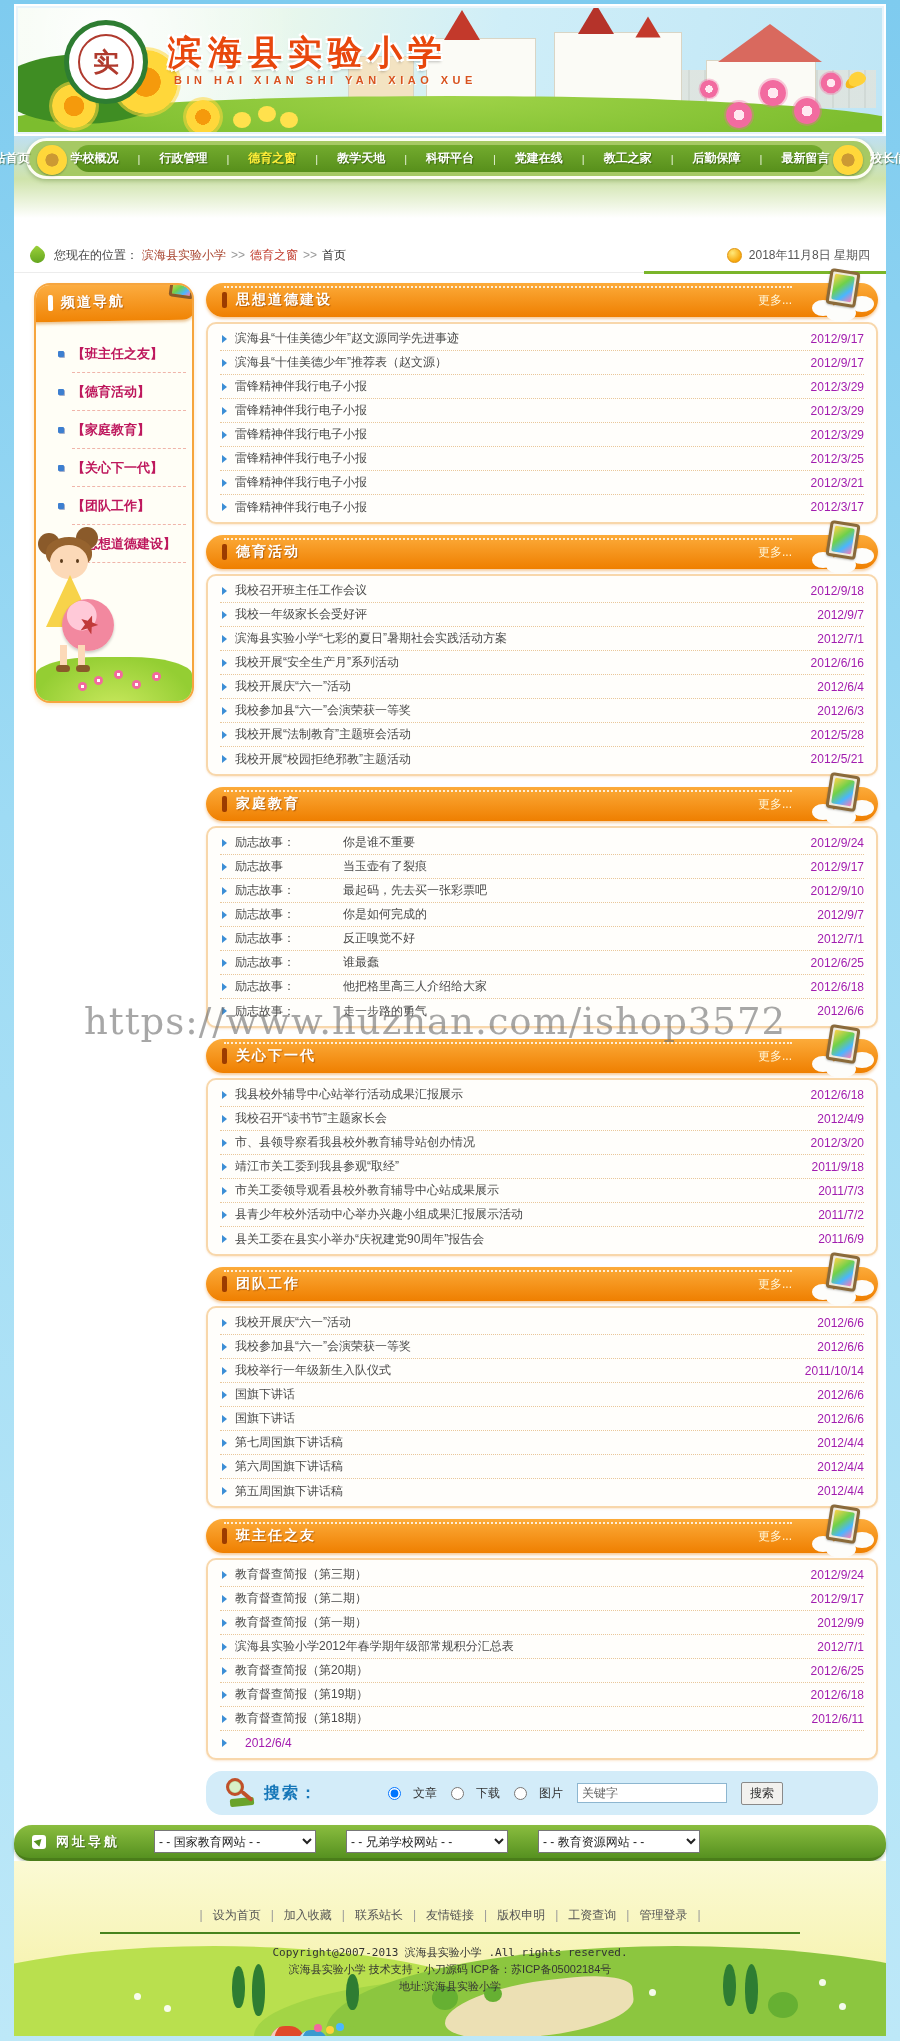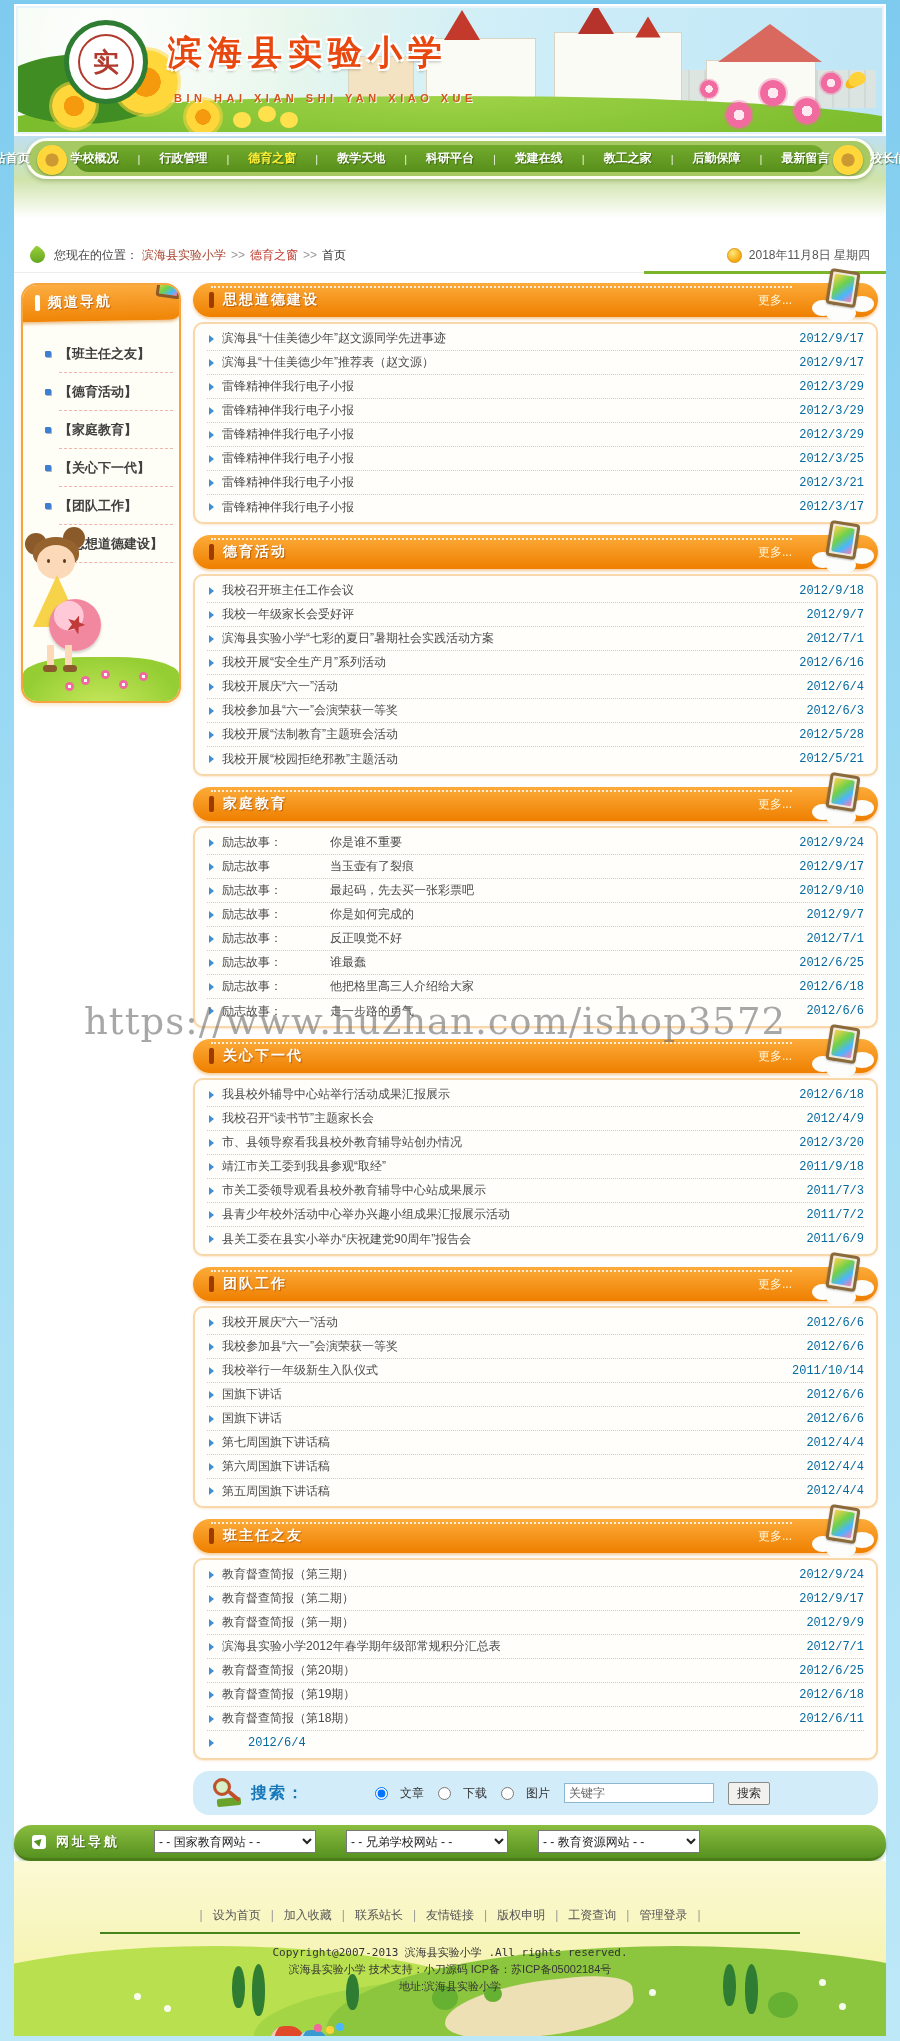--- a/index.html
+++ b/index.html
@@ -36,21 +36,21 @@
   .chick{position:absolute;width:18px;height:16px;background:#ffe14d;border-radius:50%;bottom:4px}
   .ck1{left:215px}.ck2{left:240px;bottom:10px}.ck3{left:262px}
   .pinkflower{position:absolute;width:26px;height:26px;border-radius:50%;
     background:radial-gradient(circle,#ffe9f1 0 28%,#f26ba0 30%);box-shadow:0 0 0 2px rgba(242,107,160,.35)}
   .pf1{right:96px;bottom:26px}.pf2{right:62px;bottom:8px}.pf3{right:130px;bottom:4px}.pf4{right:38px;bottom:36px;transform:scale(.8)}.pf5{right:160px;bottom:30px;transform:scale(.7)}
   .butterfly{position:absolute;right:16px;bottom:46px;width:18px;height:14px;background:#ffd23a;border-radius:50% 50% 50% 50%/60% 60% 40% 40%;transform:rotate(-20deg);box-shadow:-6px 2px 0 -2px #f5b91c}
   .logo{position:absolute;left:46px;top:12px;width:84px;height:84px;border-radius:50%;background:#fff;border:5px solid #2e7d32;display:flex;align-items:center;justify-content:center}
   .logo-inner{width:56px;height:56px;border-radius:50%;border:2px solid #b03a2e;color:#b03a2e;font-weight:bold;font-size:26px;display:flex;align-items:center;justify-content:center;font-family:"DejaVu Serif","Liberation Serif",serif}
   .school-name{position:absolute;left:150px;top:22px;font-size:34px;font-weight:bold;color:#e8470d;letter-spacing:6px;
     text-shadow:-2px -2px 0 #fff,2px -2px 0 #fff,-2px 2px 0 #fff,2px 2px 0 #fff,0 3px 3px rgba(0,0,0,.25)}
-  .school-pinyin{position:absolute;left:156px;top:84px;font-size:11px;font-weight:bold;color:#d8521e;letter-spacing:4.5px;
+  .school-pinyin{position:absolute;left:156px;top:66px;font-size:11px;font-weight:bold;color:#d8521e;letter-spacing:4.5px;
     text-shadow:1px 1px 0 #fff}
 
   
   .nav-zone{position:relative;padding:2px 12px 0;background:linear-gradient(#bfe0f2,#cfe3ab)}
   .nav-outer{position:relative;background:#a6c964;border:3px solid #fdfdf3;border-radius:24px;padding:4px 46px;box-shadow:0 2px 4px rgba(60,100,20,.3)}
   .nav-inner{background:linear-gradient(#73ab2e,#578f1b);border-radius:16px;height:27px;display:flex;align-items:center;justify-content:center;flex-wrap:nowrap}
   .nav-item{color:#fff;font-size:12px;font-weight:bold;padding:0 19px;cursor:pointer;white-space:nowrap;text-shadow:1px 1px 1px rgba(40,70,10,.6)}
   .nav-item.active{color:#ffee38}
   .nav-sep{color:#e8f3d8;font-size:11px}
   .nav-flower{position:absolute;top:4px;width:30px;height:30px;border-radius:50%;
@@ -63,29 +63,29 @@
   .crumbbar{height:34px;margin-top:14px;padding:0 16px;display:flex;align-items:center;border-bottom:1px solid #ececec;position:relative;font-size:12px;color:#444}
   .crumbbar::after{content:'';position:absolute;right:0;bottom:-2px;width:242px;height:3px;background:#7ab52a}
   .leaf-ic{width:15px;height:15px;background:linear-gradient(135deg,#9ed23c,#5a9e1a);border-radius:2px 50% 50% 50%;transform:rotate(40deg);margin-right:9px}
   .bc-link{cursor:pointer}
   .bc-c0{color:#a8442e}.bc-c1{color:#c0392b}.bc-c2{color:#333}
   .bc-sep{color:#999;margin:0 5px}
   .crumb-right{margin-left:auto;display:flex;align-items:center;color:#555}
   .sun-ic{width:15px;height:15px;border-radius:50%;background:radial-gradient(circle at 35% 30%,#ffe97a,#f7a80d 70%);border:1px solid #e0920a;margin-right:7px}
 
   
-  .content{display:flex;gap:12px;padding:10px 8px 0 7px;align-items:flex-start}
+  .content{display:flex;gap:12px;padding:10px 8px 0 20px;align-items:flex-start}
   .sidebar{width:160px;flex:none;position:relative;height:420px}
   .side-box{position:absolute;inset:0;border:2px solid #f6a53e;border-radius:16px;background:#fffef6;overflow:hidden;box-shadow:0 2px 4px rgba(230,150,40,.25)}
   .side-head{position:relative;height:38px;background:linear-gradient(#fcae43,#f08405);border-radius:12px 12px 14px 2px;display:flex;align-items:center;padding:0 10px;transform:rotate(-1deg);margin:-2px -4px 0 -4px;box-shadow:0 2px 3px rgba(200,110,0,.4)}
   .side-head-bar{width:5px;height:16px;background:#fff;border-radius:2px;margin:0 8px 0 6px}
   .side-title{color:#fff;font-size:14px;font-weight:bold;letter-spacing:2px;text-shadow:1px 1px 1px rgba(150,70,0,.6)}
   .frame-ic{position:absolute;right:2px;top:-4px;width:24px;height:20px;background:linear-gradient(135deg,#ffd24a,#6fd14a 45%,#4ab6ff 75%,#ff7ab0);border:3px solid #8a5a2a;border-radius:3px;transform:rotate(9deg)}
   .side-items{padding:14px 6px 0 36px}
-  .side-item{position:relative;line-height:37px;border-bottom:1px dashed #f0b5aa;color:#404040;font-weight:bold;font-size:13px;cursor:pointer;white-space:nowrap}
+  .side-item{position:relative;line-height:37px;border-bottom:1px dashed #f0b5aa;color:#be185d;font-weight:bold;font-size:13px;cursor:pointer;white-space:nowrap}
   .side-item::before{content:'';position:absolute;left:-14px;top:16px;width:6px;height:6px;background:#3d7fd0;border-radius:1px;box-shadow:1px 1px 0 rgba(30,60,140,.4)}
   .side-item:last-child{border-bottom:1px dashed #f0b5aa}
   .side-grass{position:absolute;left:0;right:0;bottom:0;height:44px;background:radial-gradient(ellipse at 50% 130%,#cdea60 0%,#94ce33 75%);border-radius:40% 40% 12px 12px}
   .grass-flower{position:absolute;width:9px;height:9px;border-radius:50%;background:radial-gradient(circle,#fff 0 25%,#f2699e 28%)}
   .gf1{left:58px;bottom:16px}.gf2{left:78px;bottom:22px}.gf3{left:96px;bottom:12px}.gf4{left:116px;bottom:20px}.gf5{left:42px;bottom:10px}
   
   .girl{position:absolute;left:-2px;bottom:26px;width:96px;height:150px;z-index:3}
   .girl .bun1,.girl .bun2{position:absolute;width:22px;height:22px;background:#8a5a2a;border-radius:50%}
   .girl .bun1{left:6px;top:6px}.girl .bun2{right:30px;top:0}
   .girl .hair{position:absolute;left:14px;top:10px;width:46px;height:30px;background:#96632e;border-radius:50% 50% 40% 40%}
@@ -112,21 +112,21 @@
   .easel .c1{left:0;bottom:6px;width:22px;height:16px}
   .easel .c2{left:14px;bottom:0;width:30px;height:18px}
   .easel .c3{right:-4px;bottom:10px;width:24px;height:16px}
   .easel .screen{position:absolute;right:12px;top:0;width:30px;height:36px;background:#efe9da;border:3px solid #8a6a3a;border-radius:4px;transform:rotate(9deg);box-shadow:0 1px 2px rgba(0,0,0,.25)}
   .easel .screen::after{content:'';position:absolute;inset:2px;background:linear-gradient(135deg,#ffd24a 0%,#6fd14a 40%,#4ab6ff 70%,#ff7ab0 100%);border-radius:2px}
   .sec-list{margin-top:5px;border:2px solid #f8d7ab;border-radius:10px;background:#fffefb;padding:3px 12px;box-shadow:0 1px 2px rgba(240,180,110,.3)}
   .row{height:24px;display:flex;align-items:center;border-bottom:1px dotted #e9c79a;font-size:12px}
   .row:last-child{border-bottom:none}
   .tri{flex:none;width:0;height:0;border-left:5px solid #3d8fd6;border-top:4px solid transparent;border-bottom:4px solid transparent;margin:0 8px 0 2px}
   .row-title{color:#4a4a4a;flex:1;white-space:pre;overflow:hidden;text-overflow:ellipsis;cursor:pointer}
-  .row-date{color:#0369a1;margin-left:26px;flex:none;font-family:Liberation Mono, monospace}
+  .row-date{color:#a21caf;margin-left:10px;flex:none;font-family:Liberation Sans, sans-serif}
 
   
   .searchbar{height:44px;background:#d3ecf9;border-radius:16px;display:flex;align-items:center;padding:0 18px;margin-top:2px}
   .mag{position:relative;width:30px;height:30px;margin-right:10px}
   .mag .lens{position:absolute;left:2px;top:0;width:18px;height:18px;border:3px solid #c0502a;border-radius:50%;background:radial-gradient(circle,#d8f0c8 0 55%,#7cb85a)}
   .mag .handle{position:absolute;left:16px;top:16px;width:14px;height:4px;background:#c0502a;border-radius:2px;transform:rotate(40deg)}
   .mag .pad{position:absolute;left:6px;top:20px;width:24px;height:8px;background:#6aa32b;border-radius:2px;transform:rotate(-6deg)}
   .search-label{color:#1576b8;font-weight:bold;font-size:16px;letter-spacing:2px;margin-right:70px}
   .stype{display:flex;align-items:center;gap:12px;margin-right:14px;font-size:12px;color:#333}
   .stype input{margin:0;cursor:pointer}

